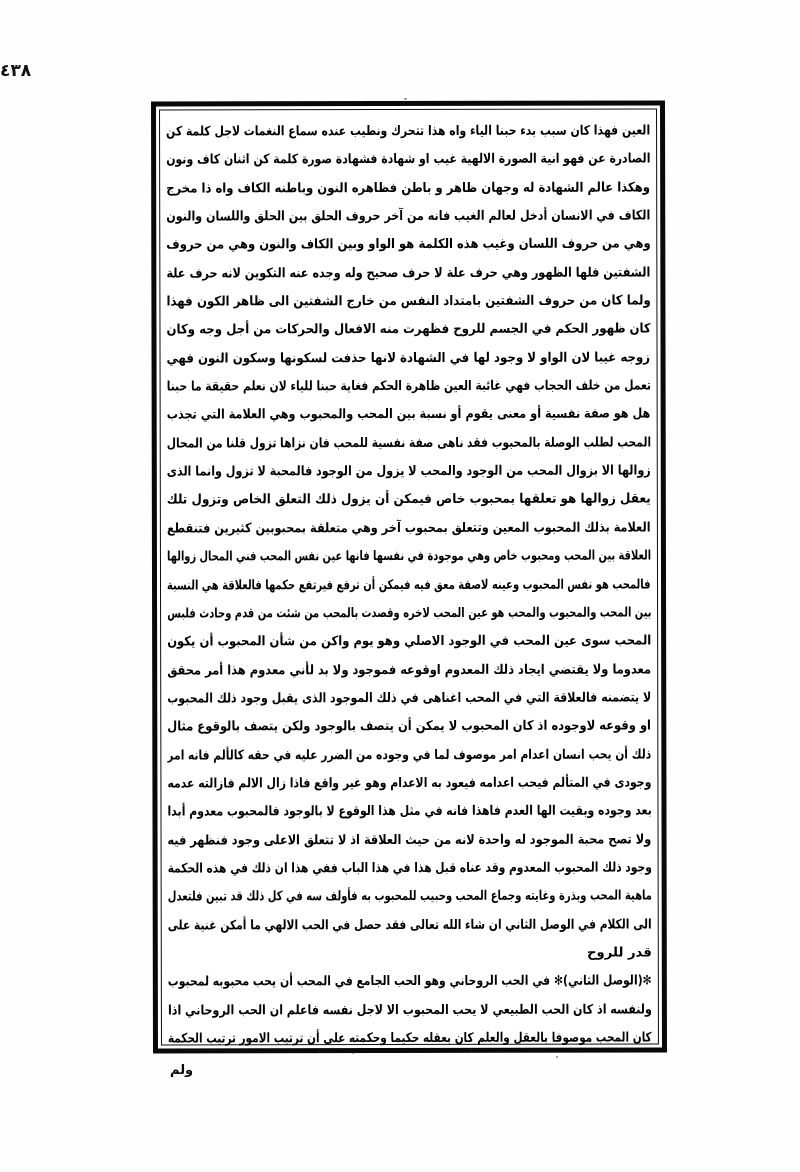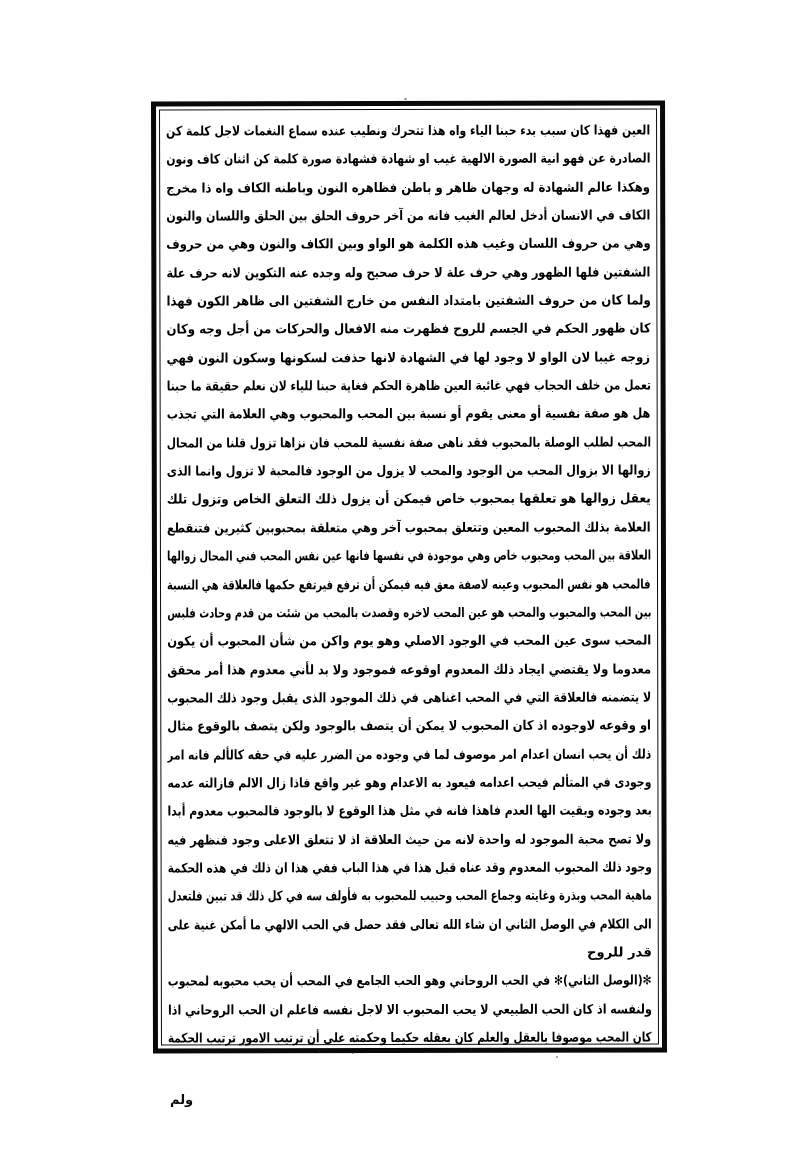--- a/index.html
+++ b/index.html
@@ -115,36 +115,36 @@
     position: absolute;
     top: 1062px;
     left: 170px;
     direction: rtl;
     unicode-bidi: isolate;
     font-family: "DejaVu Sans", sans-serif;
     font-size: 13px;
     font-weight: 700;
     color: #0a0a0a;
     white-space: nowrap;
-    margin-top: 30px;
   }
 
   
   .speck {
     position: absolute;
     background: #2a2a2a;
     border-radius: 50%;
     opacity: .55;
   }
 </style>
 </head>
 <body>
 
 <div id="scan-sheet">
 
+  <div id="folio-number">٤٣٨</div>
 
   <div id="text-frame">
     <div id="frame-inner-rule"></div>
 
     <div id="text-block">
 
     <div class="ms-line"><span style="width: auto; white-space: nowrap; display: inline-block; transform: scaleX(0.8245);">العين فهذا كان سبب بدء حبنا الياء واه هذا تتحرك ونطيب عنده سماع النغمات لاجل كلمة كن</span></div>
         <div class="ms-line"><span style="width: auto; white-space: nowrap; display: inline-block; transform: scaleX(0.8274);">الصادرة عن فهو انية الصورة الالهية غيب او شهادة فشهادة صورة كلمة كن اثنان كاف ونون</span></div>
         <div class="ms-line"><span style="width: auto; white-space: nowrap; display: inline-block; transform: scaleX(0.8816);">وهكذا عالم الشهادة له وجهان ظاهر و باطن فظاهره النون وباطنه الكاف واه ذا مخرج</span></div>
         <div class="ms-line"><span style="width: auto; white-space: nowrap; display: inline-block; transform: scaleX(0.8432);">الكاف في الانسان أدخل لعالم الغيب فانه من آخر حروف الحلق بين الحلق واللسان والنون</span></div>

